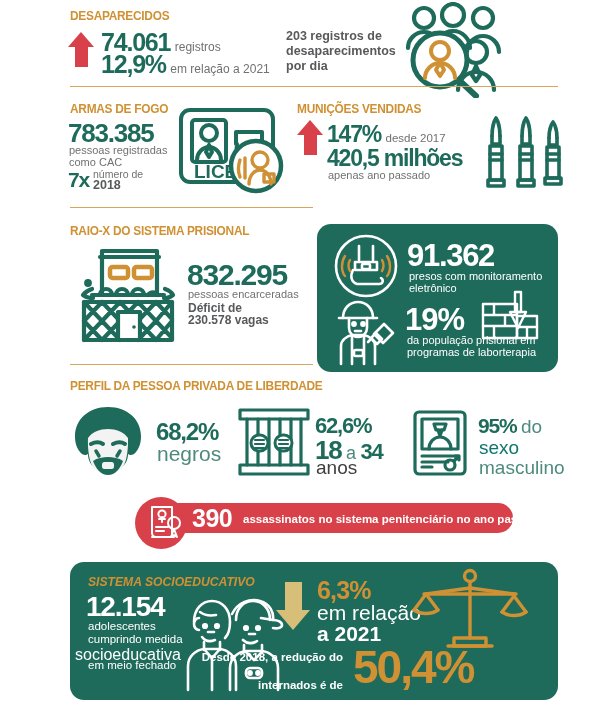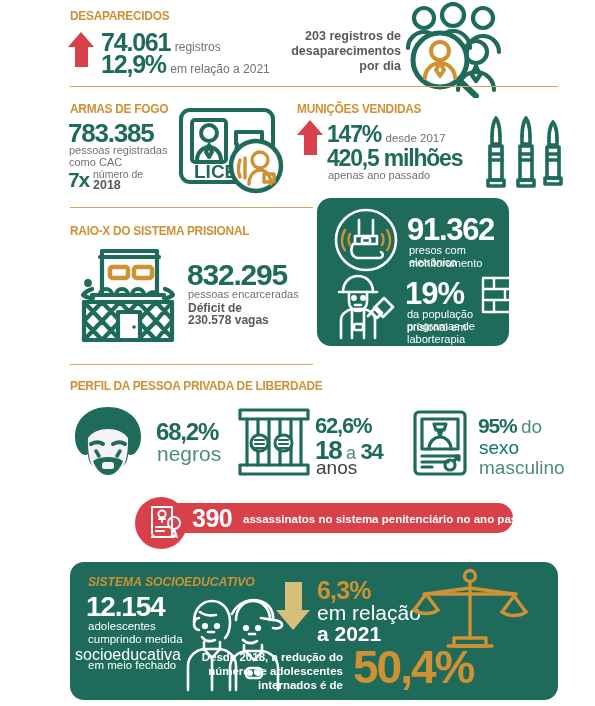--- a/index.html
+++ b/index.html
@@ -86,21 +86,21 @@
 
   <div class="abs nowrap" style="left:101px; top:28px;">
     <span class="big" style="font-size:25px;">74.061</span>
     <span class="grey" style="font-size:12px;">registros</span>
   </div>
   <div class="abs nowrap" style="left:101px; top:50px;">
     <span class="big" style="font-size:25px;">12,9%</span>
     <span class="grey" style="font-size:12px;">em relação a 2021</span>
   </div>
 
-  <div class="abs" style="left:286px; top:29px; width:115px; font-size:12.5px; font-weight:bold; color:#58595b; line-height:1.18;text-align:right;">203 registros de desaparecimentos por dia</div>
+  <div class="abs" style="left:286px; top:29px; width:115px; font-size:12.5px; font-weight:bold; color:#58595b; line-height:1.18;">203 registros de desaparecimentos por dia</div>
 
   <div class="abs" style="left:398px; top:2px;">
     <svg width="120" height="96" viewBox="0 0 120 96">
       <g fill="none" stroke="#1e6b5c" stroke-width="4.2" stroke-linecap="round" stroke-linejoin="round">
 
         <circle cx="26" cy="16" r="10"></circle>
         <path d="M10 46c0-9 7.5-16 16-16s16 7 16 16"></path>
 
         <circle cx="55" cy="13" r="11"></circle>
         <path d="M38 46c0-9 7.5-17 17-17s17 8 17 17"></path>
@@ -231,21 +231,21 @@
         <circle cx="64" cy="82" r="1.8" fill="#1e6b5c" stroke="none"></circle>
       </g>
     </svg>
   </div>
 
   <div class="abs big" style="left:187px; top:258px; font-size:30px;">832.295</div>
   <div class="abs lbl-sm" style="left:188px; top:288px;">pessoas encarceradas</div>
   <div class="abs dkgrey" style="left:188px; top:301px; font-size:12px;">Déficit de</div>
   <div class="abs dkgrey" style="left:188px; top:313px; font-size:12px;">230.578 vagas</div>
 
-  <div class="panel-green abs" style="left:317px; top:198px; width:192px; height:148px;">
+  <div class="panel-green abs" style="left:317px; top:224px; width:241px; height:148px;">
 
     <div class="abs" style="left:12px; top:10px;">
       <svg width="74" height="64" viewBox="0 0 74 64">
         <circle cx="37" cy="32" r="30" fill="none" stroke="#ffffff" stroke-width="2.6"></circle>
         <g fill="none" stroke="#ffffff" stroke-width="2.6" stroke-linejoin="round" stroke-linecap="round">
           <path d="M30 12v14"></path>
           <path d="M44 12v14"></path>
           <path d="M26 28h22v8H26z"></path>
           <path d="M24 36c-3 6-2 12 4 14h22c4 0 5-4 2-6"></path>
           <rect x="33" y="30" width="8" height="5" rx="1"></rect>
@@ -434,21 +434,20 @@
     <div class="arr-down-gold abs" style="left:206px; top:20px;">
       <div class="stem"></div>
         <div class="head"></div>
     </div>
 
     <div class="abs" style="left:247px; top:14px; font-size:25px; font-weight:bold; color:#cf9133; letter-spacing:-0.8px;">6,3%</div>
     <div class="abs" style="left:247px; top:39px; font-size:21px; color:#ffffff;">em relação</div>
     <div class="abs" style="left:247px; top:60px; font-size:21px; font-weight:bold; color:#ffffff;">a 2021</div>
 
     <div class="abs" style="left:115px; top:88px; width:158px; text-align:right; font-size:11.5px; font-weight:bold; color:#ffffff; line-height:1.25;">Desde 2018, a redução do</div>
-    <div class="abs" style="left:115px; top:102px; width:158px; text-align:right; font-size:11.5px; font-weight:bold; color:#ffffff; line-height:1.25;">número de adolescentes</div>
     <div class="abs" style="left:115px; top:116px; width:158px; text-align:right; font-size:11.5px; font-weight:bold; color:#ffffff; line-height:1.25;">internados é de</div>
 
     <div class="abs" style="left:340px; top:6px;">
       <svg width="120" height="84" viewBox="0 0 120 84">
         <g fill="none" stroke="#cf9133" stroke-width="3.4" stroke-linejoin="round" stroke-linecap="round">
           <circle cx="60" cy="8" r="5.5"></circle>
           <path d="M60 14v56"></path>
           <path d="M14 26h92"></path>
           <path d="M60 20l-44 6M60 20l44 6"></path>
           <path d="M4 42a22 22 0 0024 0"></path>

